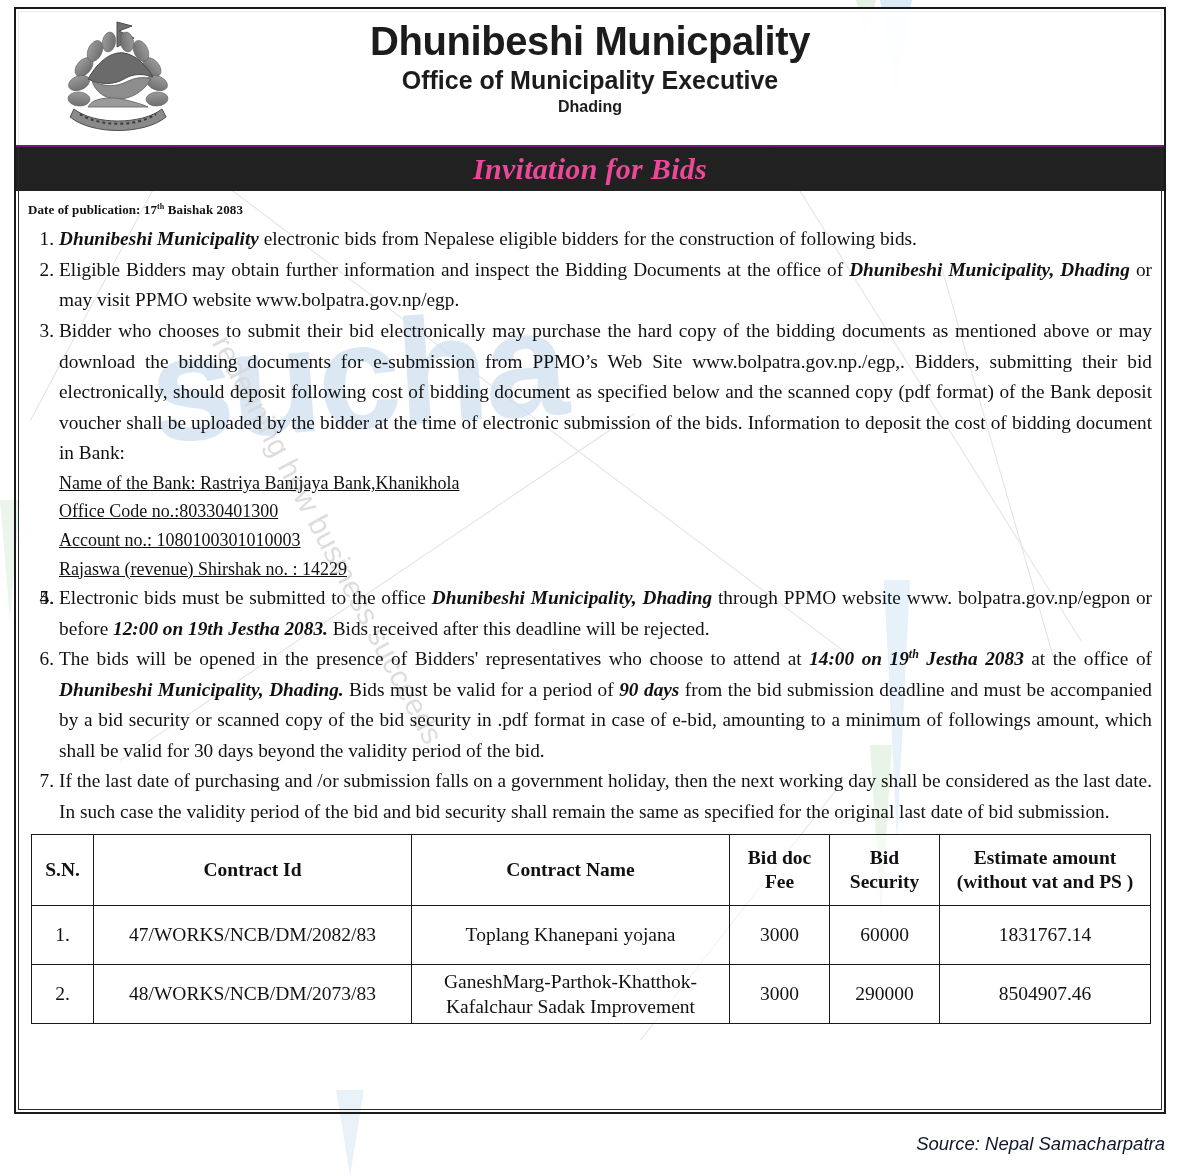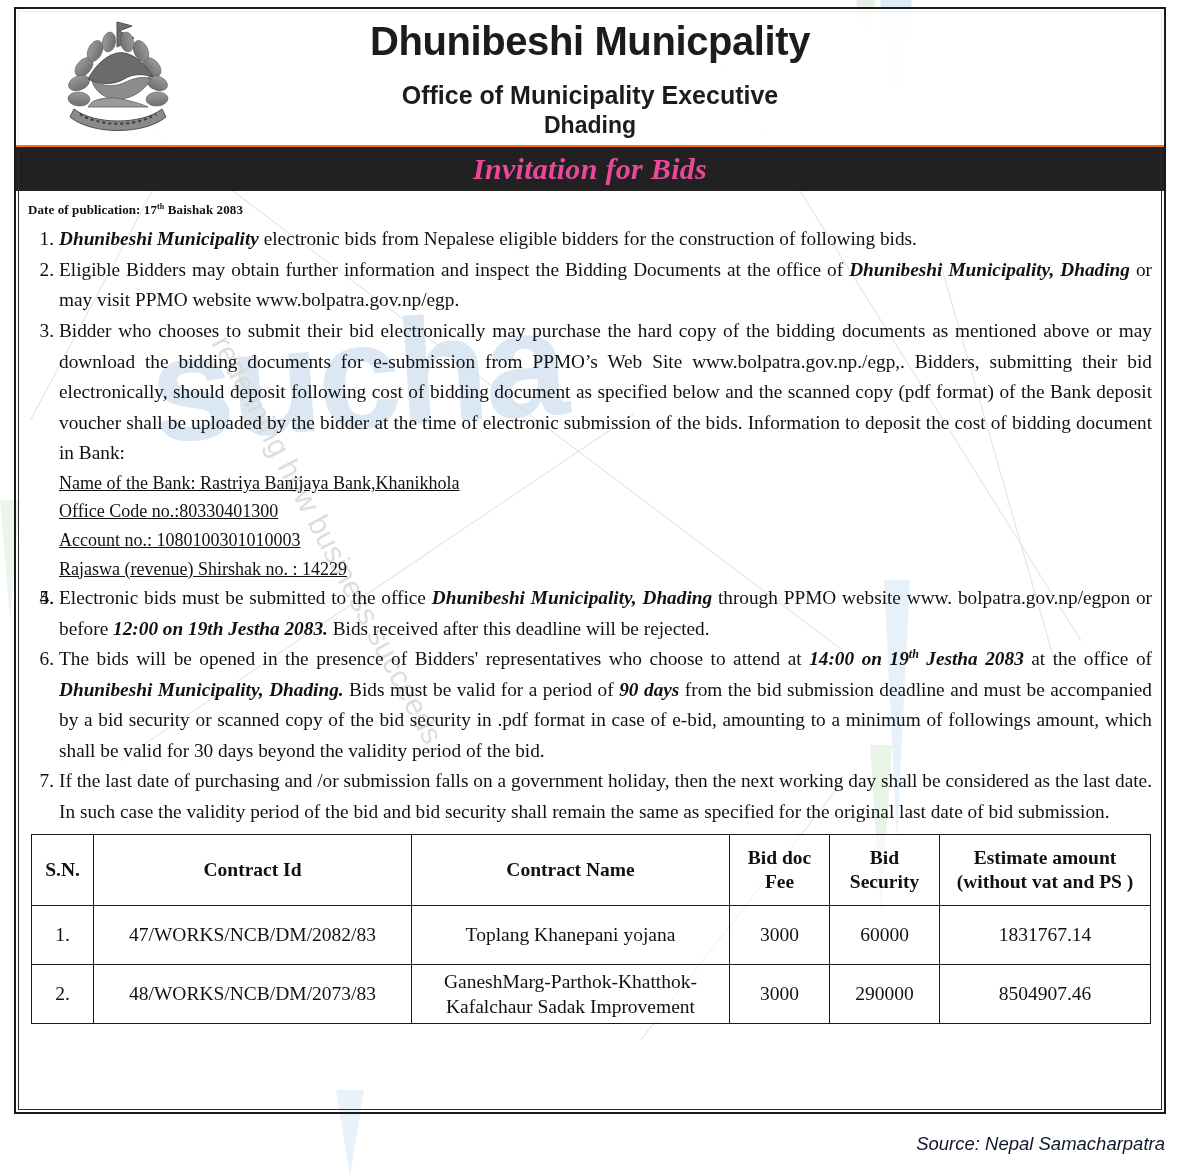--- a/index.html
+++ b/index.html
@@ -123,21 +123,21 @@
     inset: 2px;
     border: 1px solid #2a2a2a;
     box-sizing: border-box;
   }
 
   
   .masthead {
     position: relative;
     height: 138px;
     background: rgba(255,255,255,.92);
-    border-bottom: 2px solid #f97316;
+    border-bottom: 2px solid #701a75;
     box-sizing: border-box;
   }
   .emblem {
     position: absolute;
     left: 38px;
     top: 8px;
     width: 128px;
     height: 122px;
   }
   .masthead-titles {
@@ -150,24 +150,24 @@
     font-weight: bold;
     line-height: 1.12;
     color: #1c1c1c;
     letter-spacing: -.4px;
   }
   .org-sub {
     font-size: 25px;
     font-weight: bold;
     line-height: 1.2;
     color: #1c1c1c;
-    margin-top: 16px;
+    margin-top: 1px;
   }
   .org-place {
-    font-size: 23px;
+    font-size: 16px;
     font-weight: bold;
     line-height: 1.2;
     color: #1c1c1c;
     margin-top: 2px;
   }
 
   
   .banner {
     background: #212121;
     color: #ec4899;

